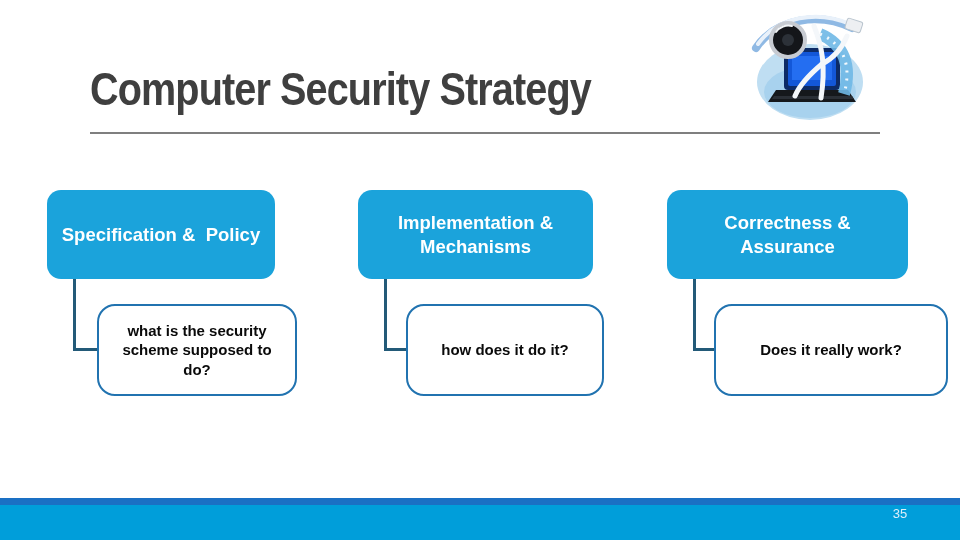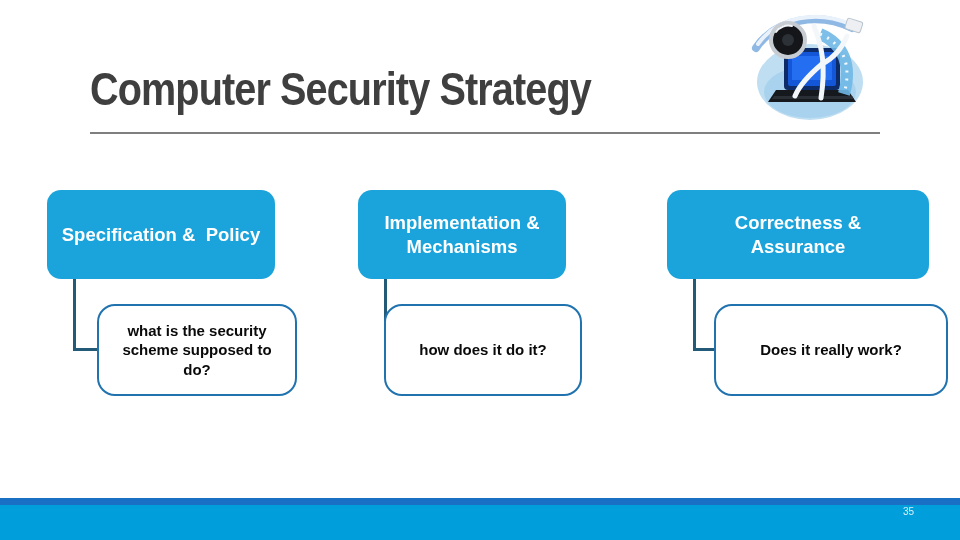--- a/index.html
+++ b/index.html
@@ -32,29 +32,29 @@
     text-align:center;white-space:pre-wrap;box-sizing:border-box;padding:0 1px;
   }
   .conn{
     position:absolute;top:279px;height:72px;box-sizing:border-box;
     border-left:3px solid var(--connector,#235A78);
     border-bottom:3px solid var(--connector,#235A78);
   }
   .c1 .hdr{left:47px;width:228px}
   .c1 .child{left:97px;width:200px}
   .c1 .conn{left:73px;width:26px}
-  .c2 .hdr{left:358px;width:208px}
-  .c2 .child{left:384px;width:198px}
+  .c2 .hdr{left:358px;width:235px}
+  .c2 .child{left:406px;width:198px}
   .c2 .conn{left:384px;width:24px}
-  .c3 .hdr{left:667px;width:262px}
+  .c3 .hdr{left:667px;width:241px}
   .c3 .child{left:714px;width:234px}
   .c3 .conn{left:693px;width:23px}
   .footer-stripe{position:absolute;left:0;top:498px;width:960px;height:7px;background:var(--footer-stripe,#1A70C4);}
   .footer-band{position:absolute;left:0;top:505px;width:960px;height:35px;background:var(--footer-band,#009EDA);}
-  .pagenum{position:absolute;left:886px;top:506px;width:28px;text-align:right;font-size:10px;color:var(--page-number-color,#DCEFFA);}
+  .pagenum{position:absolute;left:886px;top:506px;width:28px;text-align:center;font-size:13px;color:var(--page-number-color,#DCEFFA);}
   .clipart{position:absolute;left:748px;top:4px;width:132px;height:118px;}
 </style>
 </head>
 <body>
 
 <div class="slide">
 
   <h1 class="title">Computer Security Strategy</h1>
   <div class="rule"></div>
 

